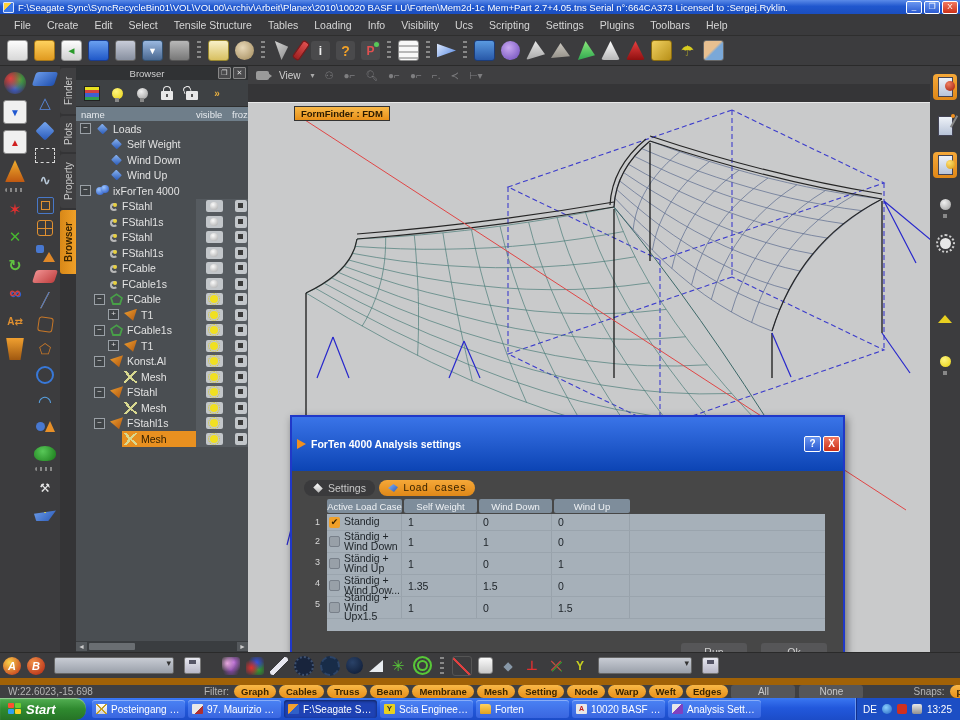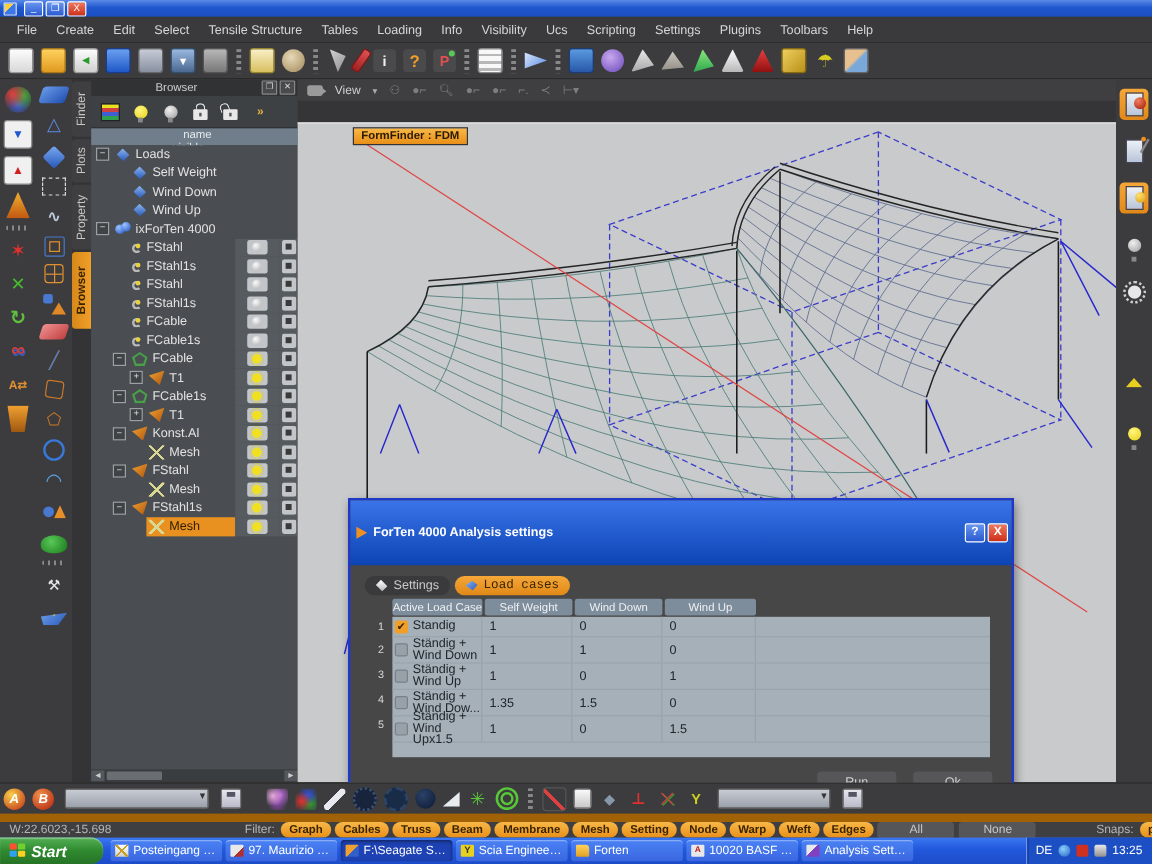--- a/index.html
+++ b/index.html
@@ -118,21 +118,21 @@
   .b-layers{background:linear-gradient(#e8e020 0 25%,#d04040 25% 50%,#4060d0 50% 75%,#30a050 75%);width:14px;height:13px;border:1px solid #222;}
   .bulb{width:11px;height:11px;border-radius:50%;}
   .bulb-y{background:radial-gradient(circle at 38% 32%,#fff680,#e8d010);}
   .bulb-g{background:radial-gradient(circle at 38% 32%,#f0f0f0,#9a9a9a);}
   .bulb::after{content:"";position:absolute;bottom:-1px;left:50%;transform:translateX(-50%);width:4px;height:4px;background:#888;}
   .b-lock,.b-lock-open{width:12px;height:9px;background:#e8e8e8;border-radius:1px;margin-top:5px;position:relative;}
   .b-lock::before{content:"";position:absolute;top:-5px;left:2px;width:6px;height:6px;border:1.5px solid #e8e8e8;border-bottom:none;border-radius:4px 4px 0 0;}
   .b-lock-open::before{content:"";position:absolute;top:-5px;left:-3px;width:6px;height:6px;border:1.5px solid #e8e8e8;border-bottom:none;border-radius:4px 4px 0 0;transform:rotate(-20deg);}
   .b-lock::after,.b-lock-open::after{content:"";position:absolute;left:5px;top:3px;width:2px;height:3px;background:#555;}
   .b-more{color:#e8b040;font-size:10px;font-weight:bold;}
-  .bp-cols{height:14px;background:#6f7e8a;display:flex;align-items:center;color:#e6eaee;font-size:9.5px;flex-direction:column;}
+  .bp-cols{height:14px;background:#6f7e8a;display:flex;align-items:center;color:#e6eaee;font-size:9.5px;}
   .bp-cols .c-name{flex:1;padding-left:5px;}
   .bp-cols .c-vis{width:36px;}
   .bp-cols .c-fr{width:16px;overflow:hidden;}
   .tree{flex:1;overflow:hidden;background:#4a4e52;position:relative;}
   .trow{height:15.5px;display:flex;align-items:center;font-size:10.5px;color:#e2e2e2;}
   .trow.selected .tlabel-wrap{background:#e89020;color:#332000;}
   .ind0{padding-left:4px;}.ind1{padding-left:18px;}.ind2{padding-left:32px;}
   .texp{width:9px;height:9px;border:1px solid #9aa0a6;background:#3f4346;color:#ddd;font-size:8px;line-height:7px;
     text-align:center;margin-right:3px;flex:0 0 auto;}
   .texp:empty{visibility:hidden;}
@@ -315,20 +315,21 @@
   .ti-2{background:#d03020;}
   .ti-3{background:linear-gradient(#e8e8e8,#909090);}
 </style>
 </head>
 <body>
 
 <div class="screen">
 
   <div class="titlebar">
     <span class="app-ico"></span>
+    <span class="title-text">F:\Seagate Sync\SyncRecycleBin01\VOL\VOL00\Archiv\Arbeit\Planex\2010\10020 BASF LU\Forten\Mem2d-1c Mem+Part 2.7+4.05.tns Serial n°:664CA373 Licensed to :Sergej.Ryklin.</span>
     <span class="winbtns">
       <span class="winbtn">_</span>
       <span class="winbtn">❐</span>
       <span class="winbtn close">X</span>
     </span>
   </div>
 
   <div class="menubar">
 
   <span class="menu-item">File</span>

